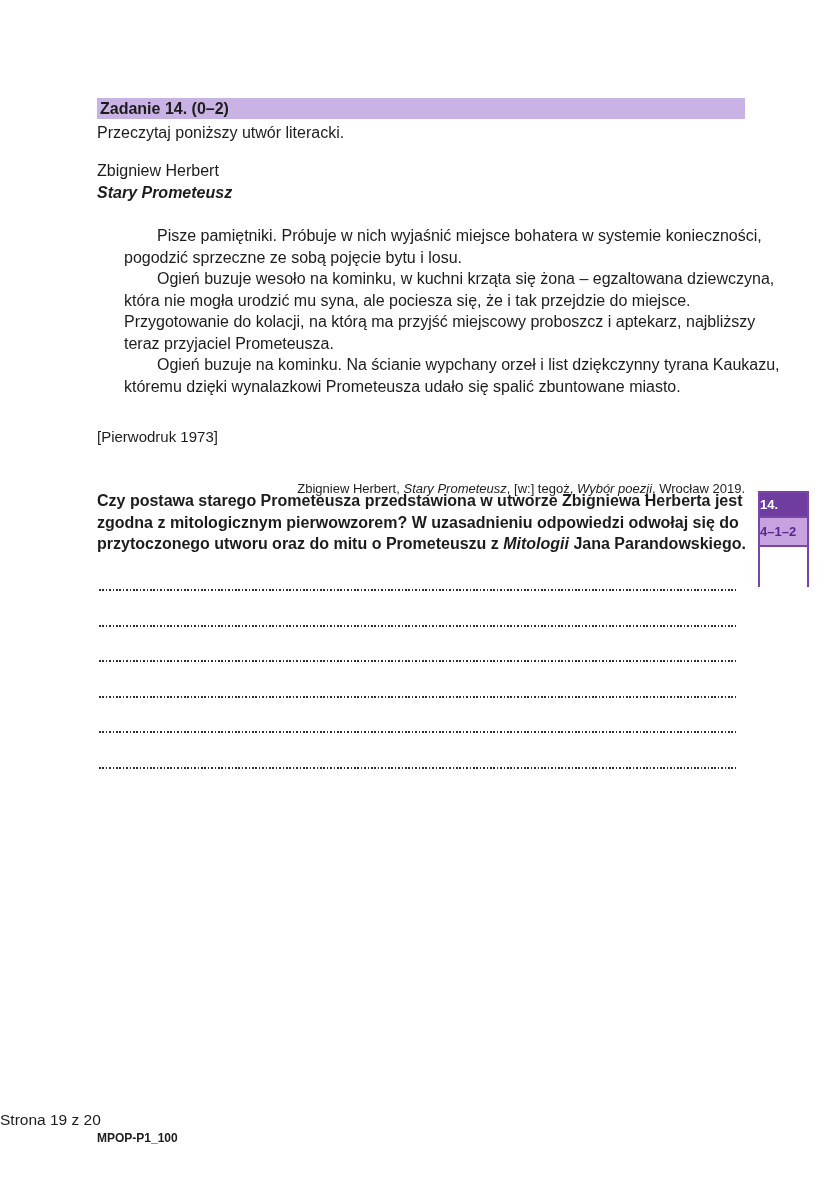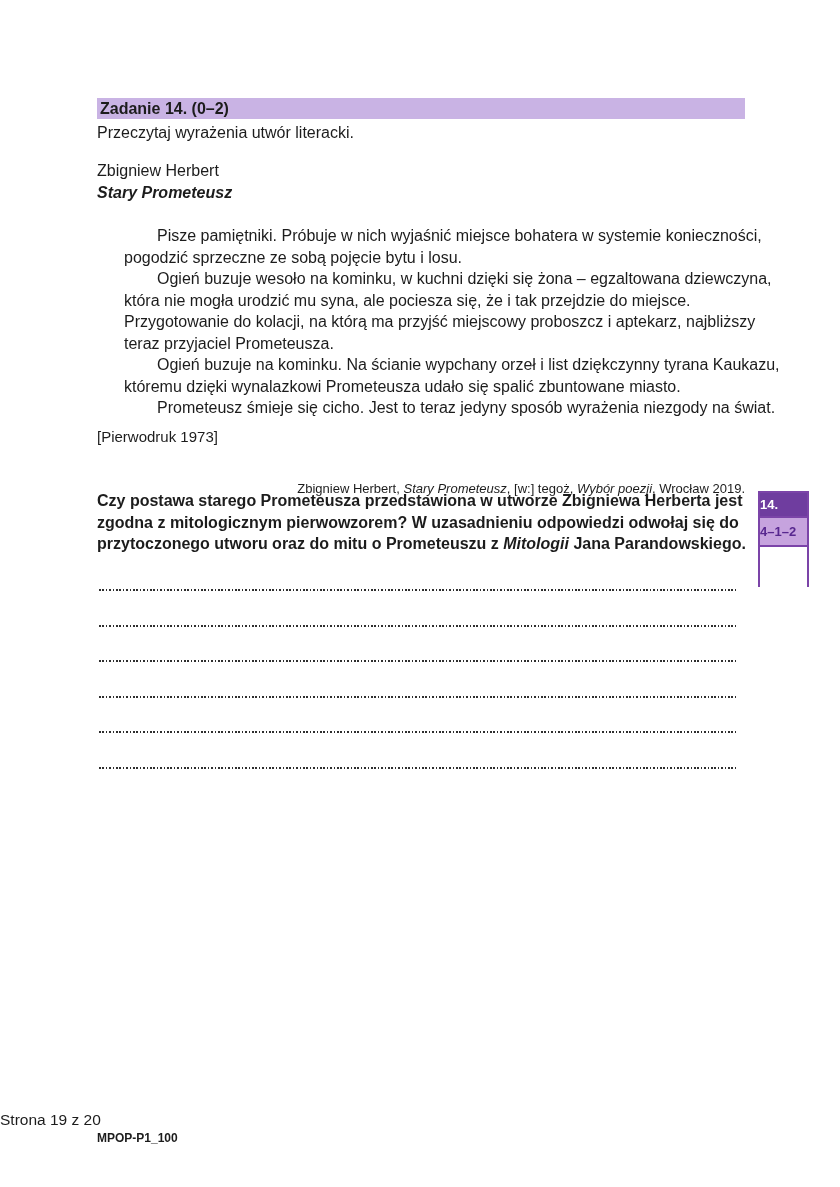--- a/index.html
+++ b/index.html
@@ -73,36 +73,35 @@
 </style>
 </head>
 <body>
 
 <div class="page">
 
   <div class="abs task-header">
     <span>Zadanie 14. (0–2)</span>
   </div>
 
-  <div class="abs instruction">Przeczytaj wyrażenia utwór literacki.</div>
+  <div class="abs instruction">Przeczytaj poniższy utwór literacki.</div>
 
   <div class="abs author">Zbigniew Herbert</div>
 
   <div class="abs work-title">Stary Prometeusz</div>
 
   <div class="abs literary-text" id="literary-text">
       <div class="tline indent">Pisze pamiętniki. Próbuje w nich wyjaśnić miejsce bohatera w systemie konieczności,</div>
       <div class="tline">pogodzić sprzeczne ze sobą pojęcie bytu i losu.</div>
-      <div class="tline indent">Ogień buzuje wesoło na kominku, w kuchni dzięki się żona – egzaltowana dziewczyna,</div>
+      <div class="tline indent">Ogień buzuje wesoło na kominku, w kuchni krząta się żona – egzaltowana dziewczyna,</div>
       <div class="tline">która nie mogła urodzić mu syna, ale pociesza się, że i tak przejdzie do miejsce.</div>
       <div class="tline">Przygotowanie do kolacji, na którą ma przyjść miejscowy proboszcz i aptekarz, najbliższy</div>
       <div class="tline">teraz przyjaciel Prometeusza.</div>
       <div class="tline indent">Ogień buzuje na kominku. Na ścianie wypchany orzeł i list dziękczynny tyrana Kaukazu,</div>
       <div class="tline">któremu dzięki wynalazkowi Prometeusza udało się spalić zbuntowane miasto.</div>
-      <div class="tline indent">Prometeusz śmieje się cicho. Jest to teraz jedyny sposób wyrażenia niezgody na świat.</div>
     </div>
 
   <div class="abs first-print">[Pierwodruk 1973]</div>
 
   <div class="abs citation" id="citation"><span>Zbigniew Herbert, </span><span class="it">Stary Prometeusz</span><span>, [w:] tegoż, </span><span class="it">Wybór poezji</span><span>, Wrocław 2019.</span></div>
 
   <div class="abs question" id="question">
       <div class="qline"><span>Czy postawa starego Prometeusza przedstawiona w utworze Zbigniewa Herberta jest</span></div>
       <div class="qline"><span>zgodna z mitologicznym pierwowzorem? W uzasadnieniu odpowiedzi odwołaj się do</span></div>
       <div class="qline"><span>przytoczonego utworu oraz do mitu o Prometeuszu z </span><span class="it">Mitologii</span><span> Jana Parandowskiego.</span></div>

